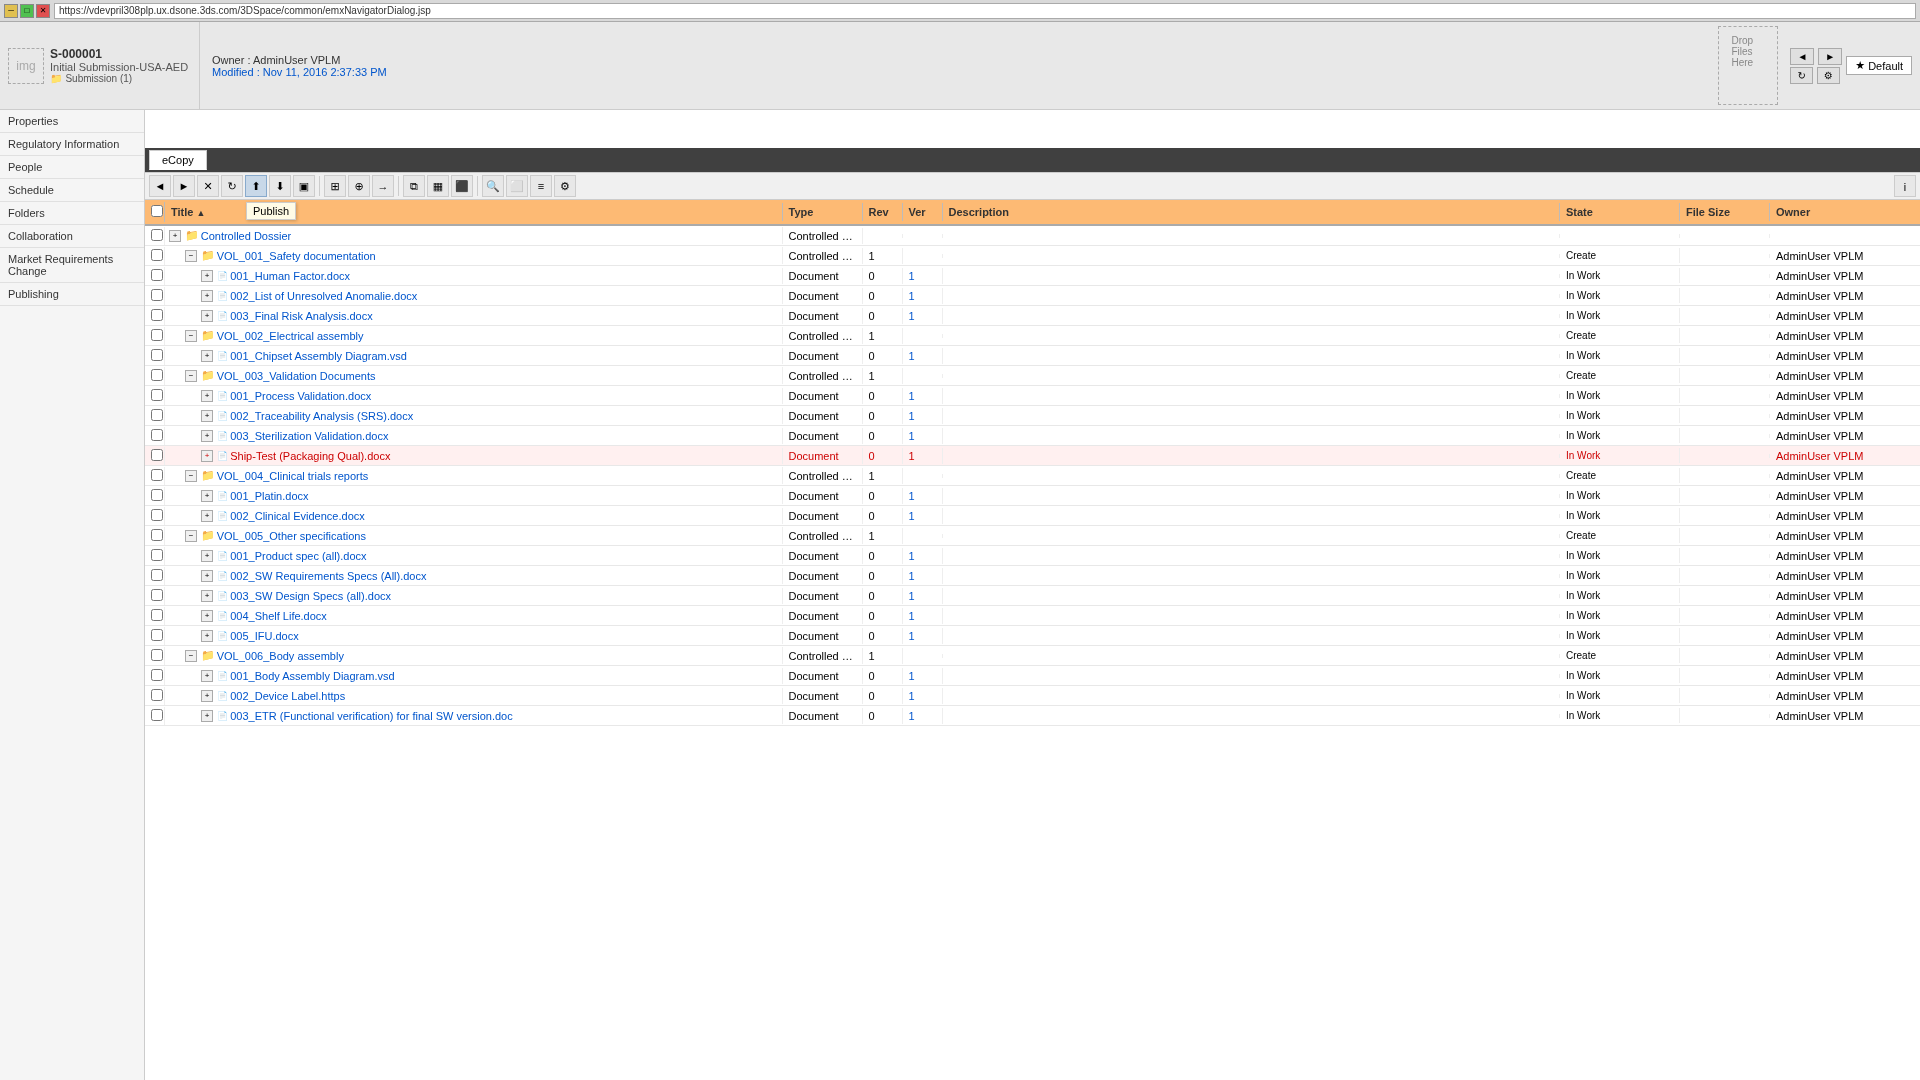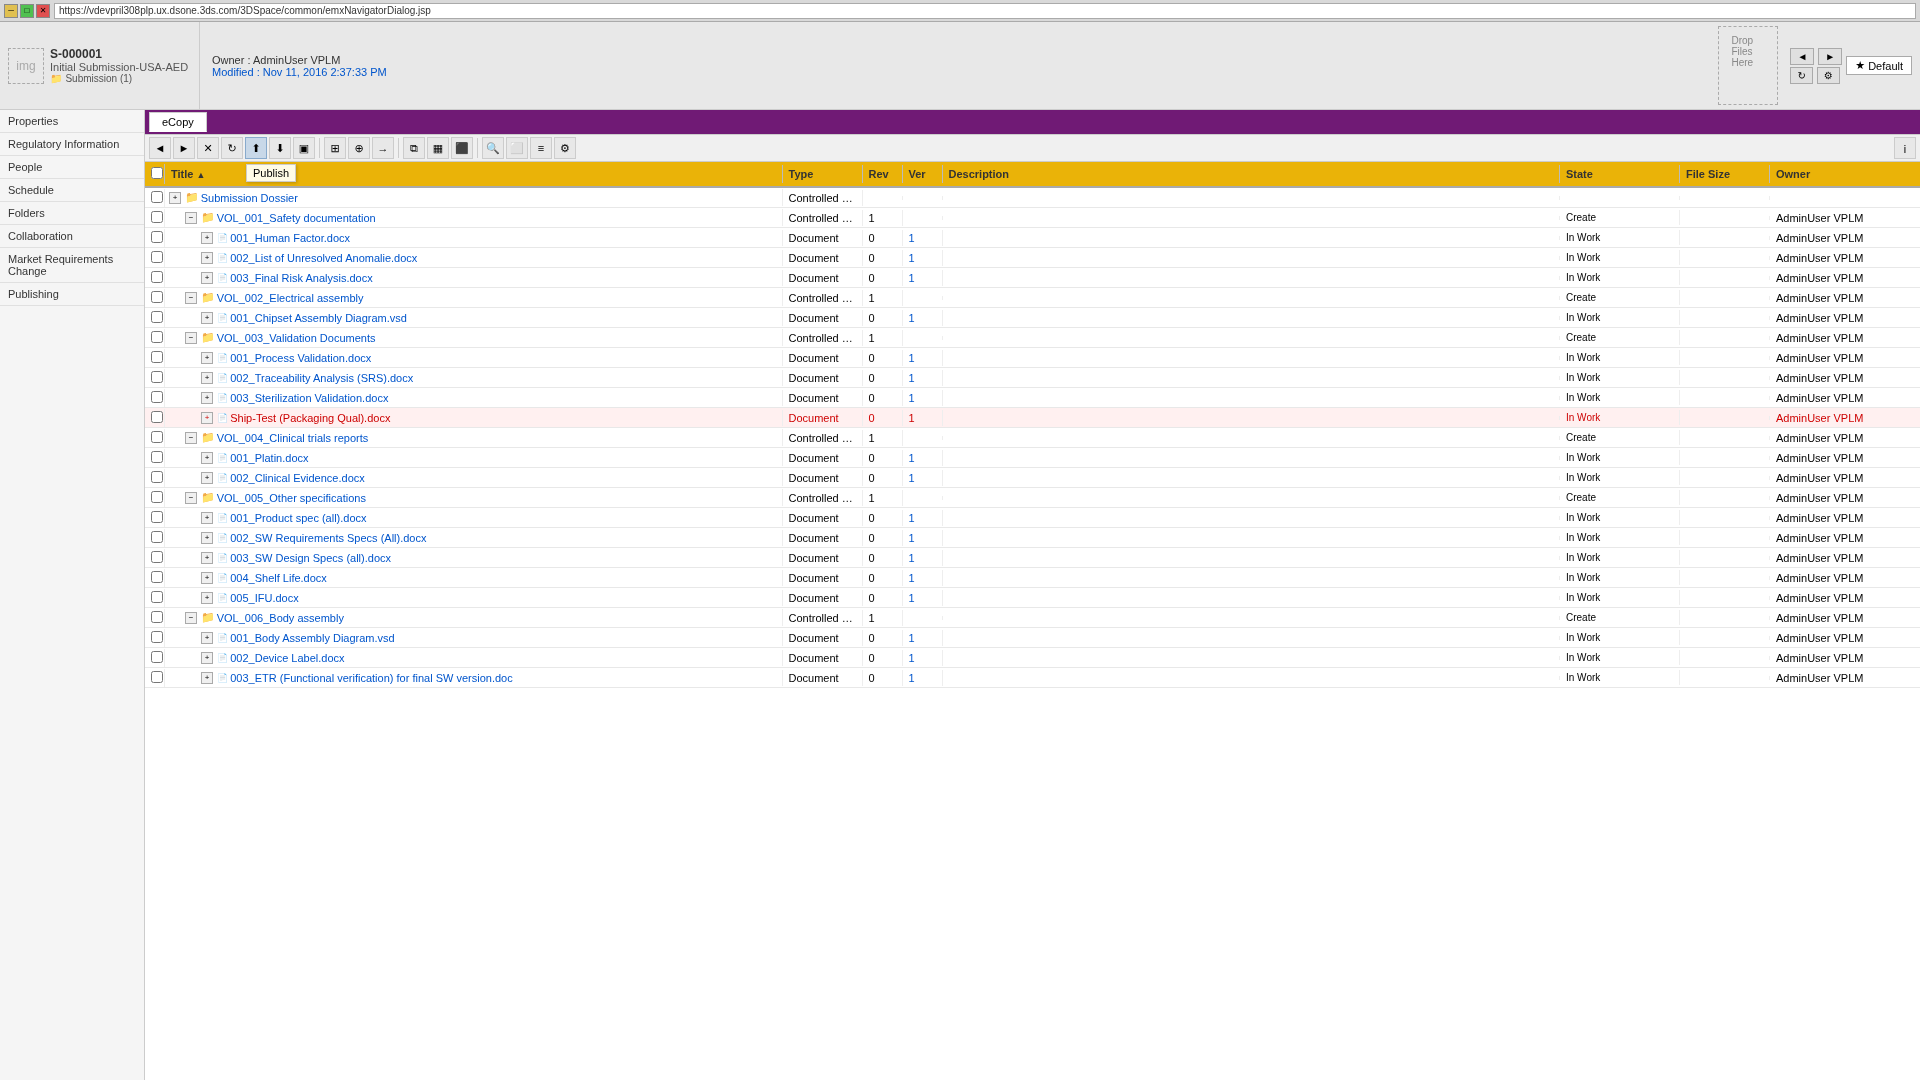--- a/index.html
+++ b/index.html
@@ -36,33 +36,33 @@
     .main-area { display: flex; flex: 1; overflow: hidden; }
 
     
     .sidebar { width: 145px; background: #f5f5f5; border-right: 1px solid #ccc; display: flex; flex-direction: column; flex-shrink: 0; }
     .sidebar-item { padding: 5px 8px; font-size: 11px; color: #333; cursor: pointer; border-bottom: 1px solid #e0e0e0; }
 
     
     .content-area { flex: 1; display: flex; flex-direction: column; overflow: hidden; background: white; }
 
     
-    .tab-bar { background: #701a75; border-bottom: 1px solid #ccc; display: flex; align-items: center; padding: 2px 4px; }
+    .tab-bar { background: #404040; border-bottom: 1px solid #ccc; display: flex; align-items: center; padding: 2px 4px; margin-top: 38px; }
     .tab { background: white; border: 1px solid #ccc; border-bottom: none; padding: 3px 12px; font-size: 11px; cursor: pointer; margin-right: 2px; }
     .tab.active { background: white; border-bottom: 1px solid white; }
 
     
     .toolbar { background: #f0f0f0; border-bottom: 1px solid #ccc; display: flex; align-items: center; padding: 2px 4px; gap: 2px; flex-wrap: wrap; position: relative; }
     .tb-btn { background: #e8e8e8; border: 1px solid #ccc; width: 22px; height: 22px; cursor: pointer; display: flex; align-items: center; justify-content: center; font-size: 11px; position: relative; }
     .tb-btn.active { background: #c8d8e8; border-color: #88aacc; }
     .tb-separator { width: 1px; height: 20px; background: #ccc; margin: 0 2px; }
     .publish-tooltip { position: absolute; top: 26px; left: 0; background: #fffbe6; border: 1px solid #ccc; padding: 2px 6px; font-size: 11px; z-index: 100; white-space: nowrap; box-shadow: 1px 1px 3px rgba(0,0,0,0.2); }
 
     
-    .table-header { display: grid; grid-template-columns: 20px 1fr 80px 40px 40px 1fr 120px 90px 150px; background: #eab308; border-bottom: 2px solid #aaa; padding: 2px 0; align-items: center; font-size: 11px; font-weight: bold; color: #333; flex-shrink: 0; }
+    .table-header { display: grid; grid-template-columns: 20px 1fr 80px 40px 40px 1fr 120px 90px 150px; background: #fdba74; border-bottom: 2px solid #aaa; padding: 2px 0; align-items: center; font-size: 11px; font-weight: bold; color: #333; flex-shrink: 0; }
     .th-cell { padding: 3px 6px; border-right: 1px solid #bbb; }
     .th-cell:last-child { border-right: none; }
 
     
     .table-body { flex: 1; overflow-y: auto; }
     .tree-row { display: grid; grid-template-columns: 20px 1fr 80px 40px 40px 1fr 120px 90px 150px; border-bottom: 1px solid #e8e8e8; align-items: center; min-height: 20px; }
     .tree-row.highlighted { background: #fff0f0; color: #cc0000; }
     .td-cell { padding: 2px 6px; border-right: 1px solid #eeeeee; font-size: 11px; overflow: hidden; white-space: nowrap; text-overflow: ellipsis; }
     .td-cell:last-child { border-right: none; }
     .link-text { color: #0055cc; cursor: pointer; }
@@ -196,21 +196,21 @@
         <div class="th-cell">Owner</div>
       </div>
 
       <div class="table-body" id="table-body">
       <div class="tree-row">
             <div class="td-cell"><input type="checkbox" style="width: 12px; height: 12px;"></div>
             <div class="td-cell" style="padding-left: 4px;">
               <div class="title-cell-content">
                 <span class="expand-btn">+</span>
                 <span class="folder-icon">📁</span>
-                <span class="link-text">Submission Dossier</span>
+                <span class="link-text">Controlled Dossier</span>
               </div>
             </div>
             <div class="td-cell">Controlled Folder</div>
             <div class="td-cell"></div>
             <div class="td-cell"></div>
             <div class="td-cell"></div>
             <div class="td-cell state-badge"></div>
             <div class="td-cell"></div>
             <div class="td-cell"></div>
           </div>
@@ -587,21 +587,21 @@
             <div class="td-cell state-badge">In Work</div>
             <div class="td-cell"></div>
             <div class="td-cell">AdminUser VPLM</div>
           </div>
           <div class="tree-row">
             <div class="td-cell"><input type="checkbox" style="width: 12px; height: 12px;"></div>
             <div class="td-cell" style="padding-left: 36px;">
               <div class="title-cell-content">
                 <span class="expand-btn">+</span>
                 <span style="color:#cc3333;font-size:9px;">📄</span>
-                <span class="link-text">002_Device Label.docx</span>
+                <span class="link-text">002_Device Label.https</span>
               </div>
             </div>
             <div class="td-cell">Document</div>
             <div class="td-cell">0</div>
             <div class="td-cell"><span style="color:#0055cc;">1</span></div>
             <div class="td-cell"></div>
             <div class="td-cell state-badge">In Work</div>
             <div class="td-cell"></div>
             <div class="td-cell">AdminUser VPLM</div>
           </div>

